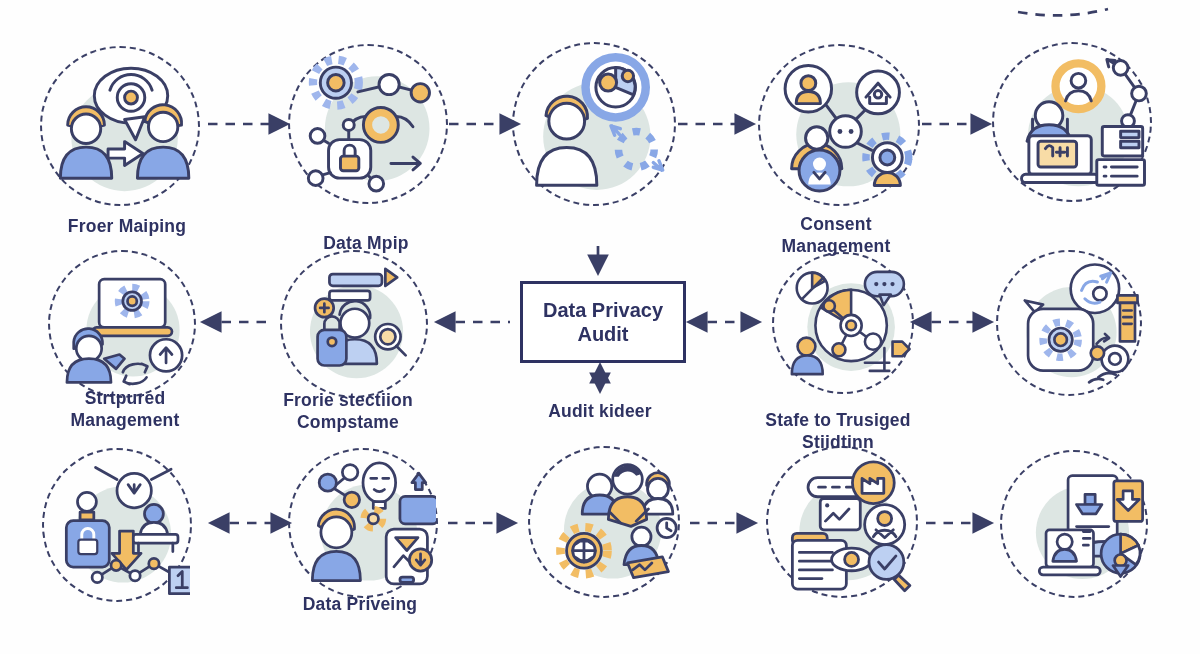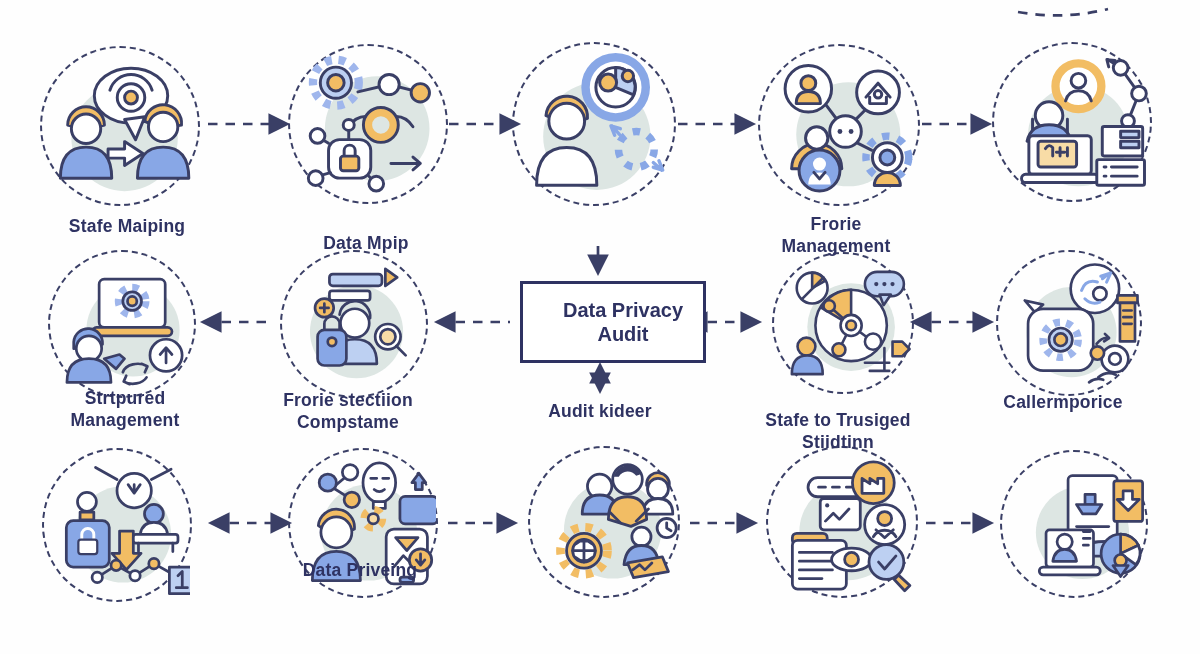--- a/index.html
+++ b/index.html
@@ -3,21 +3,21 @@
 <meta charset="utf-8">
 <style>
   html,body{margin:0;padding:0;background:#fff;}
   #canvas{position:relative;width:1200px;height:654px;background:#fefefe;overflow:hidden;
           font-family:"Liberation Sans",sans-serif;}
   .node{position:absolute;border:2.6px dashed #3a3f66;border-radius:50%;box-sizing:border-box;}
   .node svg{width:100%;height:100%;display:block;}
   .lbl{position:absolute;color:#2e3262;font-weight:bold;font-size:17.5px;line-height:1.28;
        text-align:center;white-space:pre-line;letter-spacing:.2px;}
   .center-box{position:absolute;left:520px;top:281px;width:160px;height:76px;border:3px solid #2e3262;
-       background:#fff;display:flex;align-items:center;justify-content:center;z-index:3;padding-left:20px;}
+       background:#fff;display:flex;align-items:center;justify-content:center;z-index:3;}
   .center-box span{color:#2e3262;font-weight:bold;font-size:20px;line-height:1.2;text-align:center;white-space:pre-line;}
   
   .wh{fill:#ffffff;stroke:#3a3f66;stroke-width:3.2;stroke-linejoin:round;}
   .bl{fill:#88a7e6;stroke:#3a3f66;stroke-width:3.2;stroke-linejoin:round;}
   .bll{fill:#bdd0f2;stroke:#3a3f66;stroke-width:3.2;stroke-linejoin:round;}
   .yl{fill:#f2bd64;stroke:#3a3f66;stroke-width:3.2;stroke-linejoin:round;}
   .yll{fill:#f8dca6;stroke:#3a3f66;stroke-width:3.2;stroke-linejoin:round;}
   .nv{fill:#3a3f66;stroke:none;}
   .ln{fill:none;stroke:#3a3f66;stroke-width:3.2;stroke-linecap:round;stroke-linejoin:round;}
   .lnB{fill:none;stroke:#88a7e6;stroke-width:3.6;stroke-linecap:round;stroke-linejoin:round;}
@@ -379,27 +379,26 @@
       <path class="ln" d="M96 102 h8 m-8 8 h6 m-6 -16 h8"></path>
       <rect class="wh" x="44" y="136" width="72" height="9" rx="4.5"></rect>
       <circle class="bl" cx="140" cy="120" r="23"></circle>
       <path class="yl" d="M140 120 L140 97 A23 23 0 0 1 161 110 Z"></path>
       <path class="wh" d="M140 120 L161 110 A23 23 0 0 1 158 133 Z"></path>
       <circle class="yl" cx="140" cy="128" r="7"></circle>
       <path class="bl" d="M131 134 h18 l-9 13 Z"></path>
     </svg>
   </div>
 
-  <div class="lbl" style="left:27px;top:215px;width:200px">Stafe Maiping</div>
+  <div class="lbl" style="left:27px;top:215px;width:200px">Froer Maiping</div>
   <div class="lbl" style="left:266px;top:232px;width:200px">Data Mpip</div>
-  <div class="lbl" style="left:736px;top:213px;width:200px">Frorie
+  <div class="lbl" style="left:736px;top:213px;width:200px">Consent
 Management</div>
   <div class="lbl" style="left:25px;top:387px;width:200px">Strtpured
 Management</div>
   <div class="lbl" style="left:248px;top:389px;width:200px">Frorie stectiion
 Compstame</div>
   <div class="lbl" style="left:500px;top:400px;width:200px">Audit kideer</div>
   <div class="lbl" style="left:738px;top:409px;width:200px">Stafe to Trusiged
 Stiidtinn</div>
-  <div class="lbl" style="left:963px;top:391px;width:200px">Callermporice</div>
-  <div class="lbl" style="left:260px;top:559px;width:200px">Data Priveing</div>
+  <div class="lbl" style="left:260px;top:593px;width:200px">Data Priveing</div>
 
 </div>
 
 </body></html>

